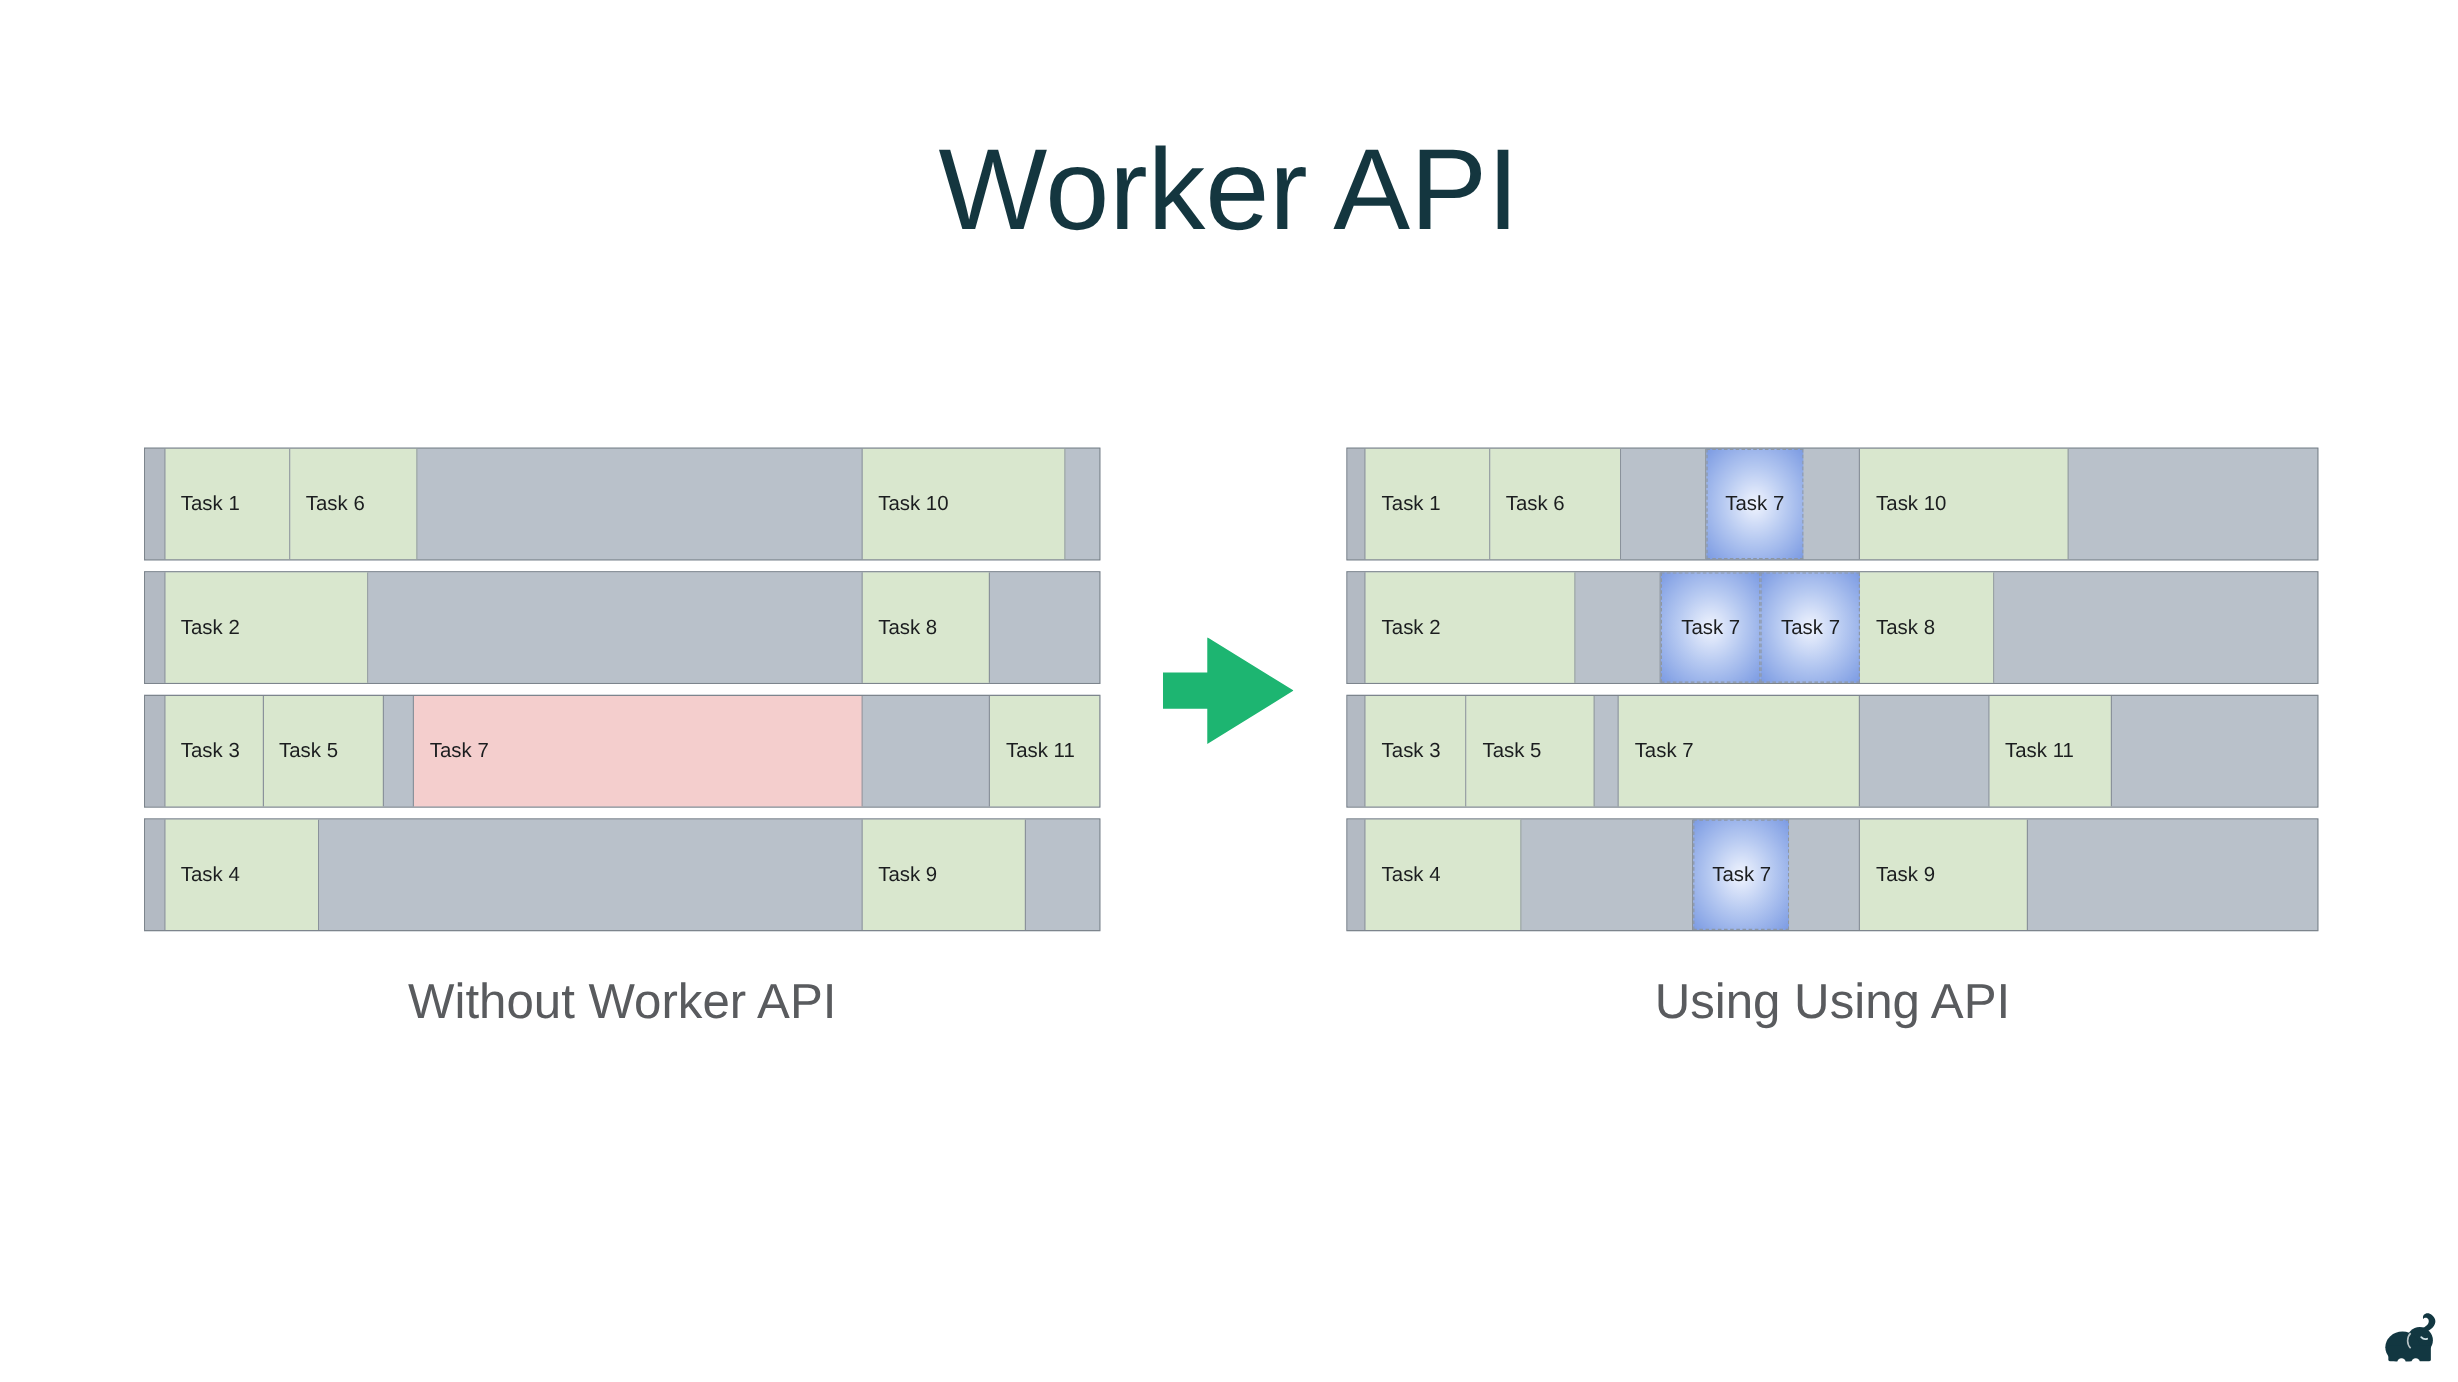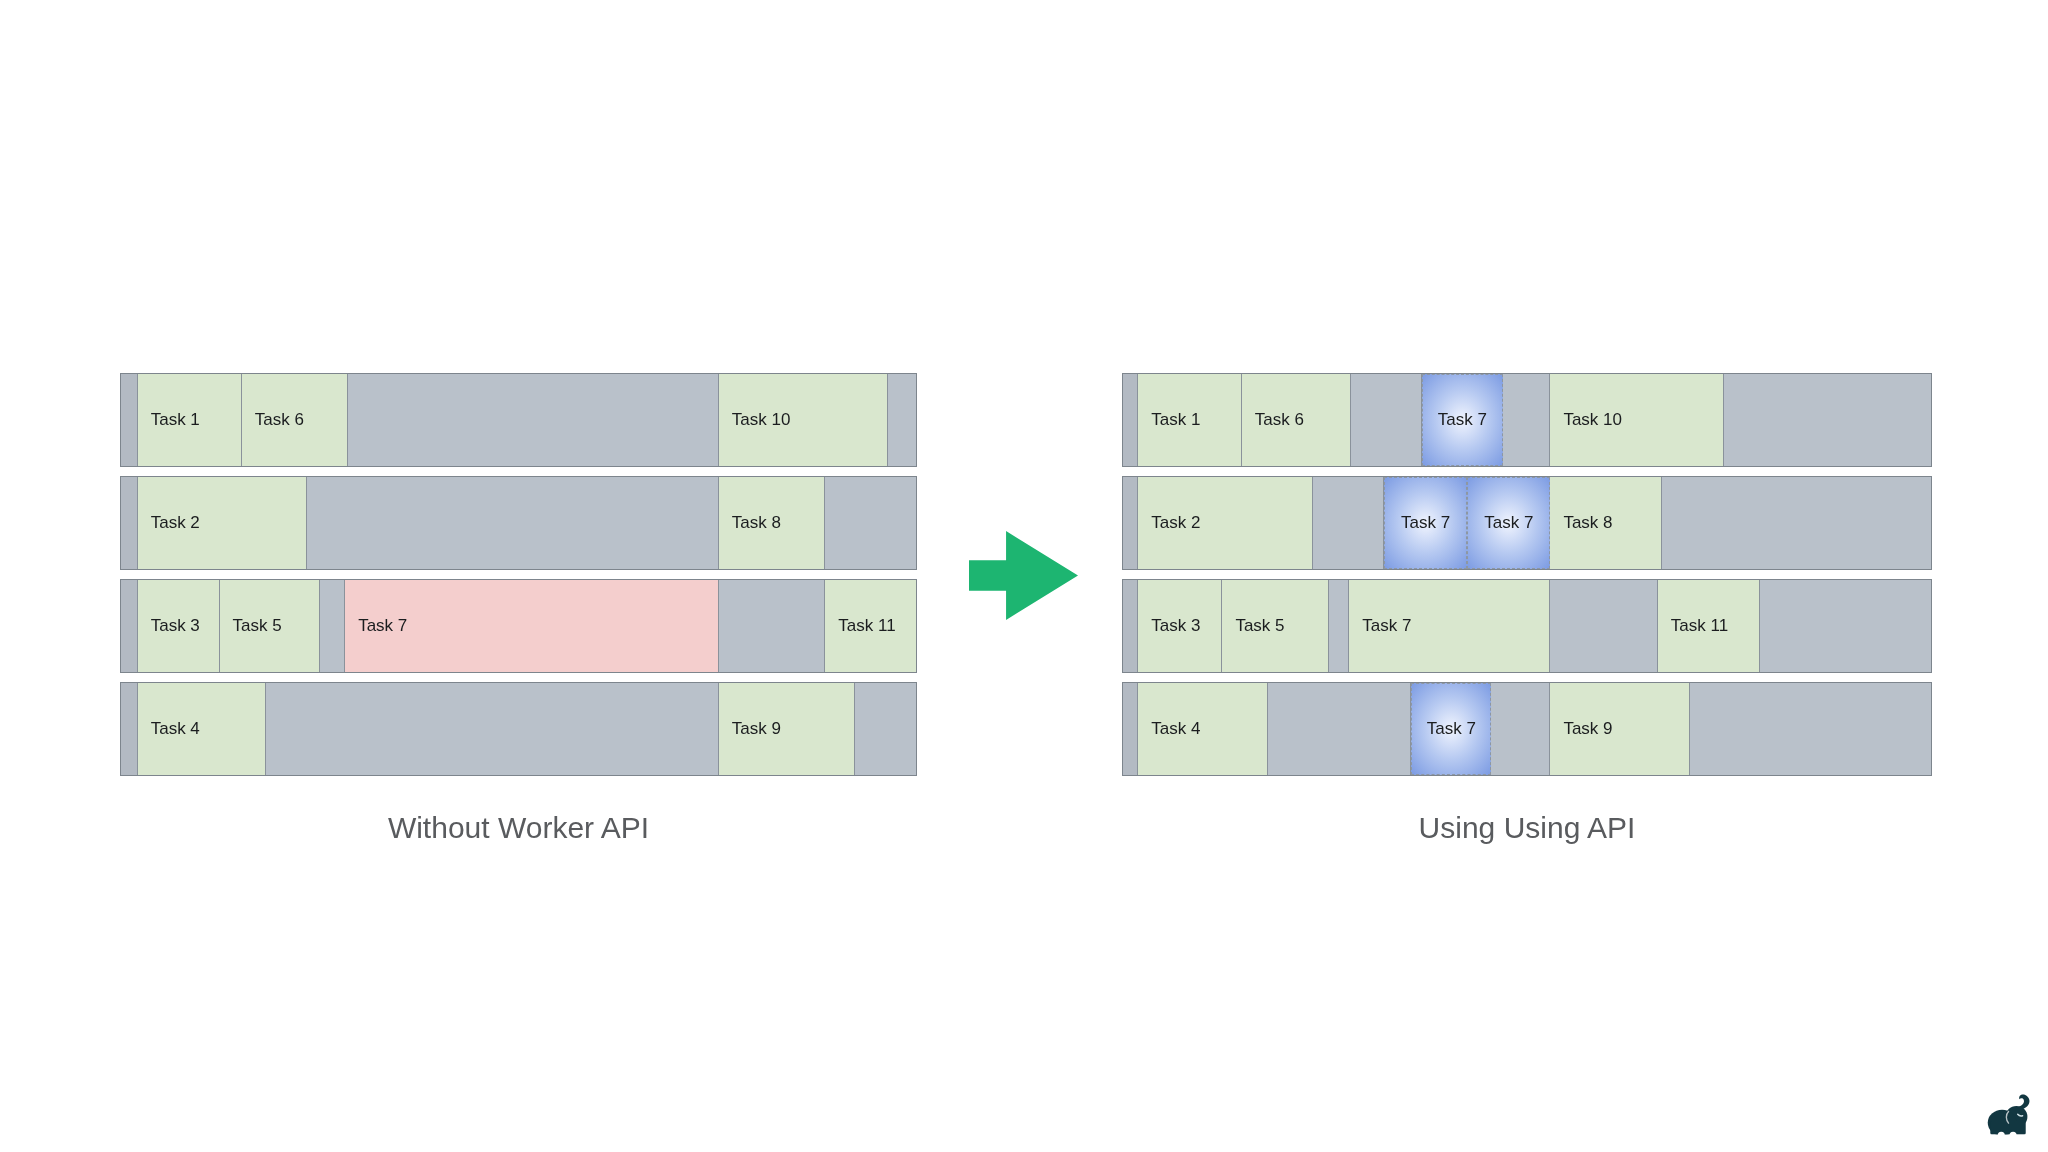--- a/index.html
+++ b/index.html
@@ -30,33 +30,34 @@
   .seg.idle{background:var(--gray);}
   .seg.task{background:var(--green);}
   .seg.blocked{background:var(--pink);}
   .seg.worker{background:radial-gradient(ellipse at center,
               var(--blue-center) 0%, var(--blue-mid) 48%, var(--blue-edge) 100%);
               border:1px dashed #8d97a3;}
   .tlabel{font-size:17px;color:#1b1d1f;padding-left:13px;white-space:nowrap;}
   .seg.worker .tlabel{padding-left:0;width:100%;text-align:center;}
 
   .caption{position:absolute;left:0;width:100%;top:438px;text-align:center;
-           font-size:30px;color:var(--label);}
+           font-size:41px;color:var(--label);}
 
   .arrow{position:absolute;left:969px;top:531px;width:109px;height:89px;
          background:var(--arrow);
          clip-path:polygon(0 33%,34% 33%,34% 0,100% 50%,34% 100%,34% 67%,0 67%);}
 
   .logo{position:absolute;left:1981px;top:1089px;width:54px;height:54px;}
 </style>
 </head>
 <body>
 
 <div class="slide">
 
+  <h1 class="title">Worker API</h1>
 
   <section class="diagram left">
     <div class="rows">
         <div class="row">
           <div class="seg strip" style="flex: 0 0 2.1%;"></div>
           <div class="seg task" style="flex: 0 0 13.1%;">
             <span class="tlabel">Task 1</span>
           </div>
           <div class="seg task" style="flex: 0 0 13.4%;">
             <span class="tlabel">Task 6</span>

